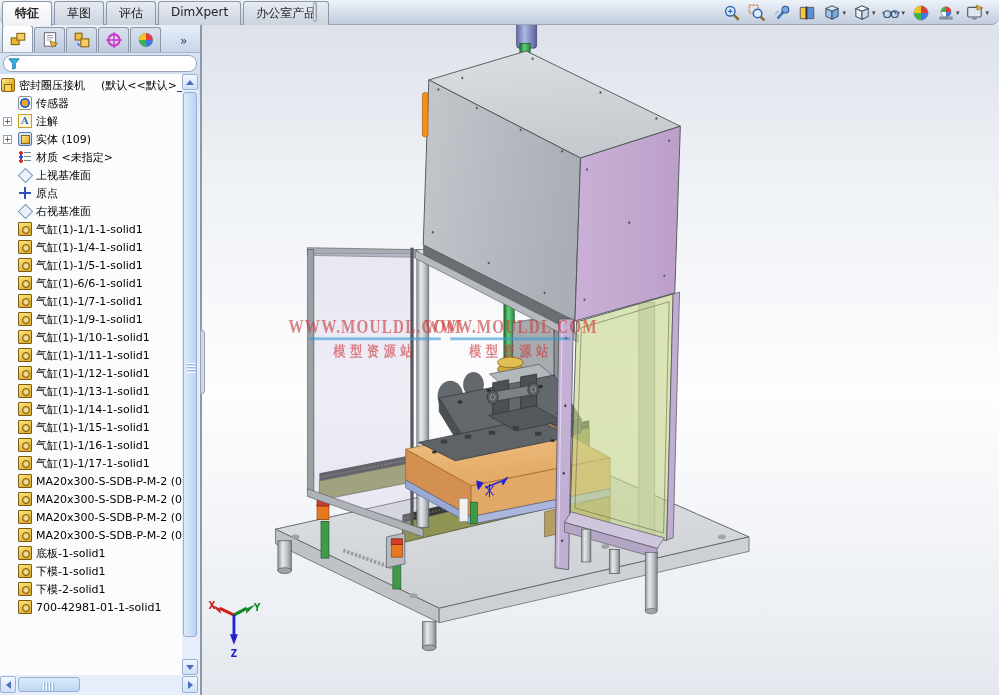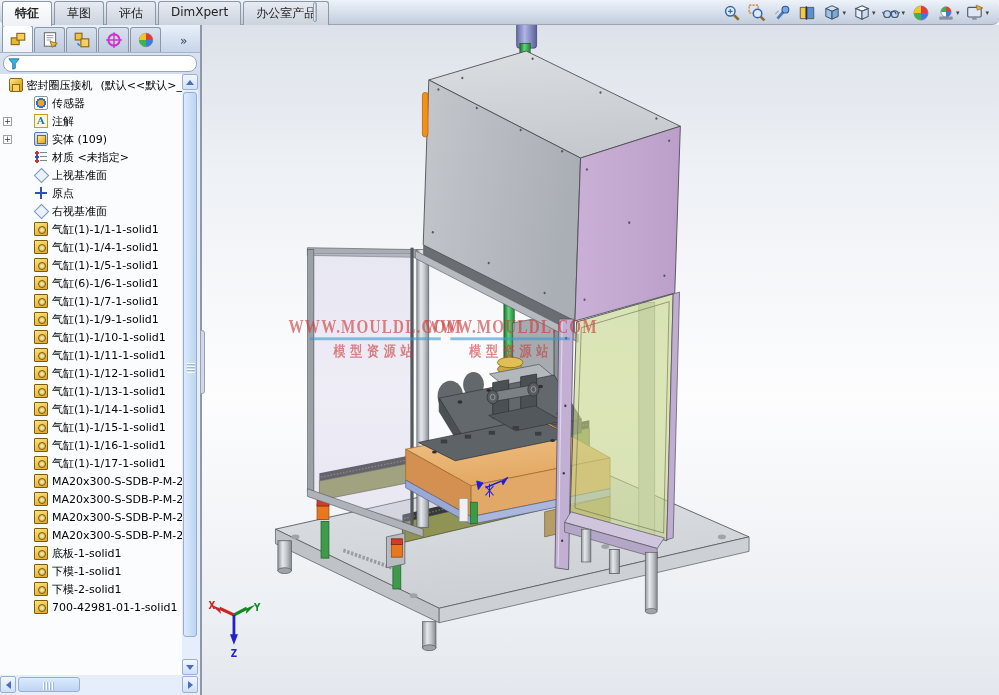--- a/index.html
+++ b/index.html
@@ -39,29 +39,29 @@
   #panel-chevron { margin-left:14px; color:#3a4welcome250; color:#39455c; font-size:12px; padding:0 4px 4px; }
   #filter-row { height:21px; padding:2px 3px; }
   #filter-box { height:17px; background:#fff; border:1px solid #9aa6b8;
     border-radius:8px; display:flex; align-items:center; padding:0 4px; }
   #filter-input { border:none; outline:none; flex:1; height:13px; font-size:10px;
     background:transparent; }
 
   #tree { position:absolute; left:0; top:49px; bottom:20px; right:18px;
     background:#fbfcfe; overflow:hidden; padding-top:2px; }
   .tree-row { display:flex; align-items:center; height:18px; white-space:nowrap;
-    padding-left:34px; position:relative; color:#000; }
-  .tree-row.root { padding-left:1px;justify-content:flex-end; }
+    padding-left:18px; position:relative; color:#000; }
+  .tree-row.root { padding-left:1px; }
   .exp { width:9px; height:9px; border:1px solid #9aa2ae; background:#fff;
     color:#333; font-size:8px; line-height:7px; text-align:center; margin-right:4px;
     flex:none; position:absolute; left:3px; }
   .ti { width:14px; height:14px; margin-right:4px; flex:none; position:relative;
     display:inline-block; }
   .tl { font-size:11px; }
-  .cfg { color:#000; margin-left:8px; }
+  .cfg { color:#000; margin-left:16px; }
 
   .ti-part  { background:linear-gradient(135deg,#ffe78a,#e0a824 70%); border:1px solid #8a6514; border-radius:2px; }
   .ti-part::after { content:""; position:absolute; left:2px; top:5px; width:6px; height:6px;
     background:#f7d35c; border:1px solid #8a6514; }
   .ti-sensor { background:radial-gradient(circle at 50% 50%, #f6a31f 0 3px, #2f6fd0 3px 5px, #fefefe 5px);
     border:1px solid #8a90a0; border-radius:2px; }
   .ti-annot { background:#fdf6d8; border:1px solid #c0a030; color:#2f6fd0;
     font:bold 10px/12px "DejaVu Serif",serif; text-align:center; }
   .ti-annot::after { content:"A"; }
   .ti-solids-folder { background:linear-gradient(#dce9fa,#b4c9e6); border:1px solid #5878a8; border-radius:2px; }
@@ -297,21 +297,21 @@
           <div class="tree-row">
             <span class="ti ti-solid"></span>
             <span class="tl">气缸(1)-1/4-1-solid1</span>
           </div>
           <div class="tree-row">
             <span class="ti ti-solid"></span>
             <span class="tl">气缸(1)-1/5-1-solid1</span>
           </div>
           <div class="tree-row">
             <span class="ti ti-solid"></span>
-            <span class="tl">气缸(6)-1/6-1-solid1</span>
+            <span class="tl">气缸(1)-6/6-1-solid1</span>
           </div>
           <div class="tree-row">
             <span class="ti ti-solid"></span>
             <span class="tl">气缸(1)-1/7-1-solid1</span>
           </div>
           <div class="tree-row">
             <span class="ti ti-solid"></span>
             <span class="tl">气缸(1)-1/9-1-solid1</span>
           </div>
           <div class="tree-row">

